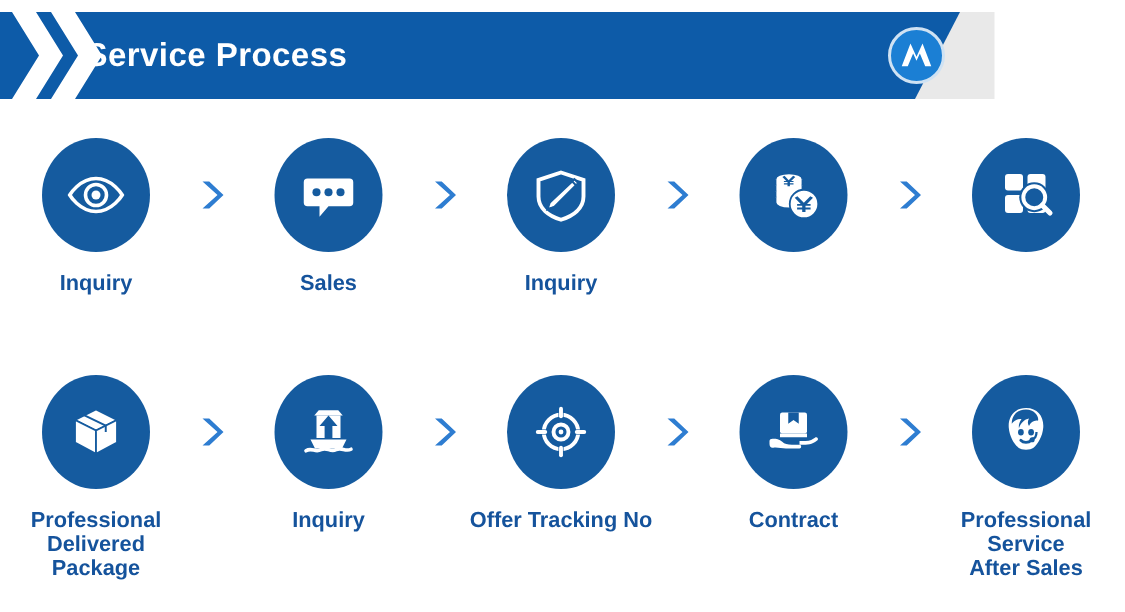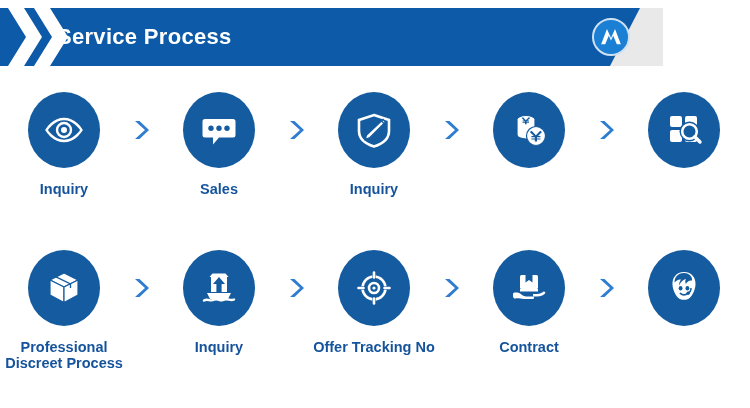--- a/index.html
+++ b/index.html
@@ -205,21 +205,21 @@
     <div class="step">
       <div class="bubble">
         <svg width="40" height="40" viewBox="0 0 40 40">
           <path d="M20 5 L34 12 L20 19 L6 12 Z" fill="#ffffff" stroke="#155b9f" stroke-width="1.2"></path>
           <path d="M6 12 V27 L20 34.5 V19 Z" fill="#ffffff" stroke="#155b9f" stroke-width="1.2"></path>
           <path d="M34 12 V27 L20 34.5 V19 Z" fill="#ffffff" stroke="#155b9f" stroke-width="1.2"></path>
           <path d="M12 8.8 L26.5 15.8 L26.5 20" fill="none" stroke="#155b9f" stroke-width="1.3"></path>
         </svg>
       </div>
       <div class="step-label">Professional
-Discreet Process</div>
+Delivered Package</div>
     </div>
 
     <div class="chev">
       <svg width="17" height="22" viewBox="0 0 17 22">
         <path d="M2 2 L12 11 L2 20 L6.5 20 L16 11 L6.5 2 Z" fill="#2e7dd1"></path>
       </svg>
     </div>
 
     <div class="step">
       <div class="bubble">
@@ -295,16 +295,18 @@
           <path d="M20 4 C12 4 8 10 8.5 17 C9 23 12 28 15 30.5 C17 32.2 23 32.2 25 30.5 C28 28 31 23 31.5 17 C32 10 28 4 20 4 Z" fill="#ffffff"></path>
           <path d="M20 5 C13.5 5 10.5 9.5 10.5 14.5 C12 12.5 14.5 11 17 11.5 C15.5 13.5 15 15.5 15.3 17.5
                    C16.5 14 19 11.5 22 11 C21 12.8 21 14.5 22 16 C23 13.5 25.5 12 28 12.5 C28.8 10 26 5 20 5 Z" fill="#155b9f"></path>
           <ellipse cx="16.6" cy="20.2" rx="1.9" ry="2.2" fill="#155b9f"></ellipse>
           <ellipse cx="23.4" cy="20.2" rx="1.9" ry="2.2" fill="#155b9f"></ellipse>
           <path d="M16.5 25.5 C18.2 27.4 21.8 27.4 23.5 25.5" fill="none" stroke="#155b9f" stroke-width="1.8" stroke-linecap="round"></path>
           <path d="M24 24.5 C26.5 24.5 27 22 27 20" fill="none" stroke="#155b9f" stroke-width="1.5"></path>
           <circle cx="24.1" cy="25.2" r="1.7" fill="#155b9f"></circle>
         </svg>
       </div>
+      <div class="step-label">Professional Service
+After Sales</div>
     </div>
 
   </div>
 </div>
 
 </body></html>

